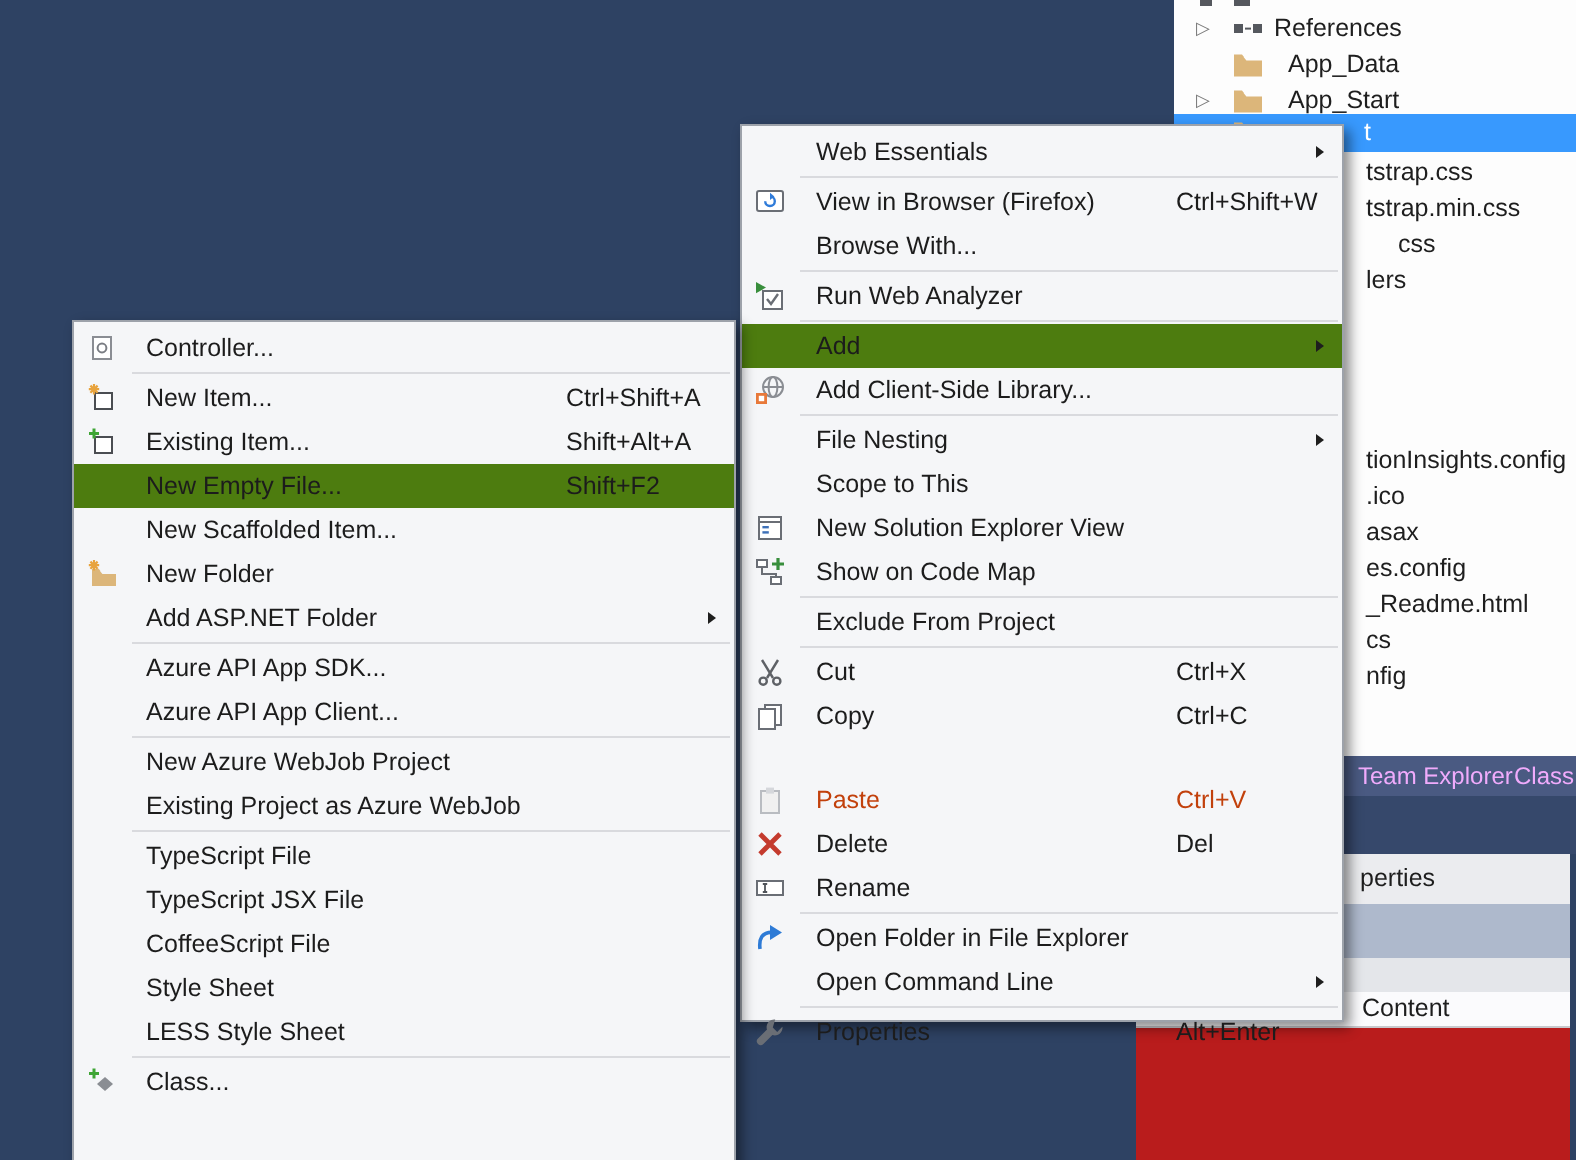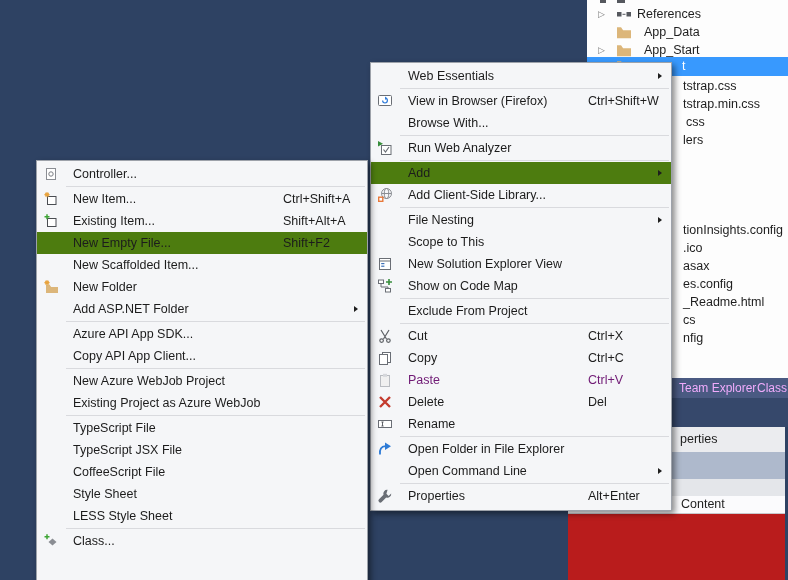--- a/index.html
+++ b/index.html
@@ -27,21 +27,21 @@
   #props .band2{position:absolute;left:0;top:52px;width:100%;height:17px;background:#e4e6ea;}
   #props .grid-row{position:absolute;left:0;top:69px;width:100%;height:17px;background:#fbfbfd;
      border-bottom:1px solid #c8c8cc;font-size:12.5px;color:#1e1e1e;line-height:17px;}
   #props .grid-row span{position:absolute;left:113px;white-space:nowrap;}
   
   .menu{position:absolute;background:#f5f6f8;border:1px solid #9da2aa;
      box-shadow:3px 3px 6px rgba(0,0,0,.45);z-index:10;padding:2px 0;box-sizing:border-box;
      font-size:12.5px;color:#1c1c1c;}
   .menu-item{position:relative;height:22px;display:flex;align-items:center;cursor:default;}
   .menu-item.hl{background:#4d7c0f;}
-  .menu-item.disabled{color:#701a75;}
+  .menu-item.disabled{color:#c2410c;margin-top:20px;}
   .mi-icon{flex:0 0 28px;display:flex;justify-content:center;align-items:center;height:22px;}
   .mi-icon svg{width:16px;height:16px;display:block;}
   .mi-label{white-space:nowrap;padding-left:9px;}
   .mi-shortcut{position:absolute;top:0;line-height:22px;white-space:nowrap;}
   .mi-arrow{position:absolute;right:9px;top:7.5px;width:0;height:0;
      border-left:4px solid #1e1e1e;border-top:3.5px solid transparent;border-bottom:3.5px solid transparent;}
   .menu-sep{height:1px;background:#d9dade;margin:1px 2px 1px 29px;}
   #ctx-menu{left:370px;top:62px;width:302px;height:449px;}
   #ctx-menu .mi-label{padding-left:9px;}
   #ctx-menu .mi-shortcut{left:217px;}
@@ -85,21 +85,21 @@
           </svg></span>
         <span class="t-label" style="left: 95px;">t</span>
       </div>
       <div class="tree-row" style="top: 77px; text-align: right;">
         <span class="t-label" style="left: 96px;">tstrap.css</span>
       </div>
       <div class="tree-row" style="top: 95px;">
         <span class="t-label" style="left: 96px;">tstrap.min.css</span>
       </div>
       <div class="tree-row" style="top: 113px;">
-        <span class="t-label" style="left: 99px;">css</span>
+        <span class="t-label" style="left: 112px;">css</span>
       </div>
       <div class="tree-row" style="top: 131px;">
         <span class="t-label" style="left: 96px;">lers</span>
       </div>
       <div class="tree-row" style="top: 221px;">
         <span class="t-label" style="left: 96px;">tionInsights.config</span>
       </div>
       <div class="tree-row" style="top: 239px;">
         <span class="t-label" style="left: 96px;">.ico</span>
       </div>
@@ -356,21 +356,21 @@
         <span class="mi-label">Add ASP.NET Folder</span>
         <span class="mi-arrow"></span>
       </div>
       <div class="menu-sep"></div>
       <div class="menu-item">
         <span class="mi-icon"></span>
         <span class="mi-label">Azure API App SDK...</span>
       </div>
       <div class="menu-item">
         <span class="mi-icon"></span>
-        <span class="mi-label">Copy API App Client...</span>
+        <span class="mi-label">Azure API App Client...</span>
       </div>
       <div class="menu-sep"></div>
       <div class="menu-item">
         <span class="mi-icon"></span>
         <span class="mi-label">New Azure WebJob Project</span>
       </div>
       <div class="menu-item">
         <span class="mi-icon"></span>
         <span class="mi-label">Existing Project as Azure WebJob</span>
       </div>

